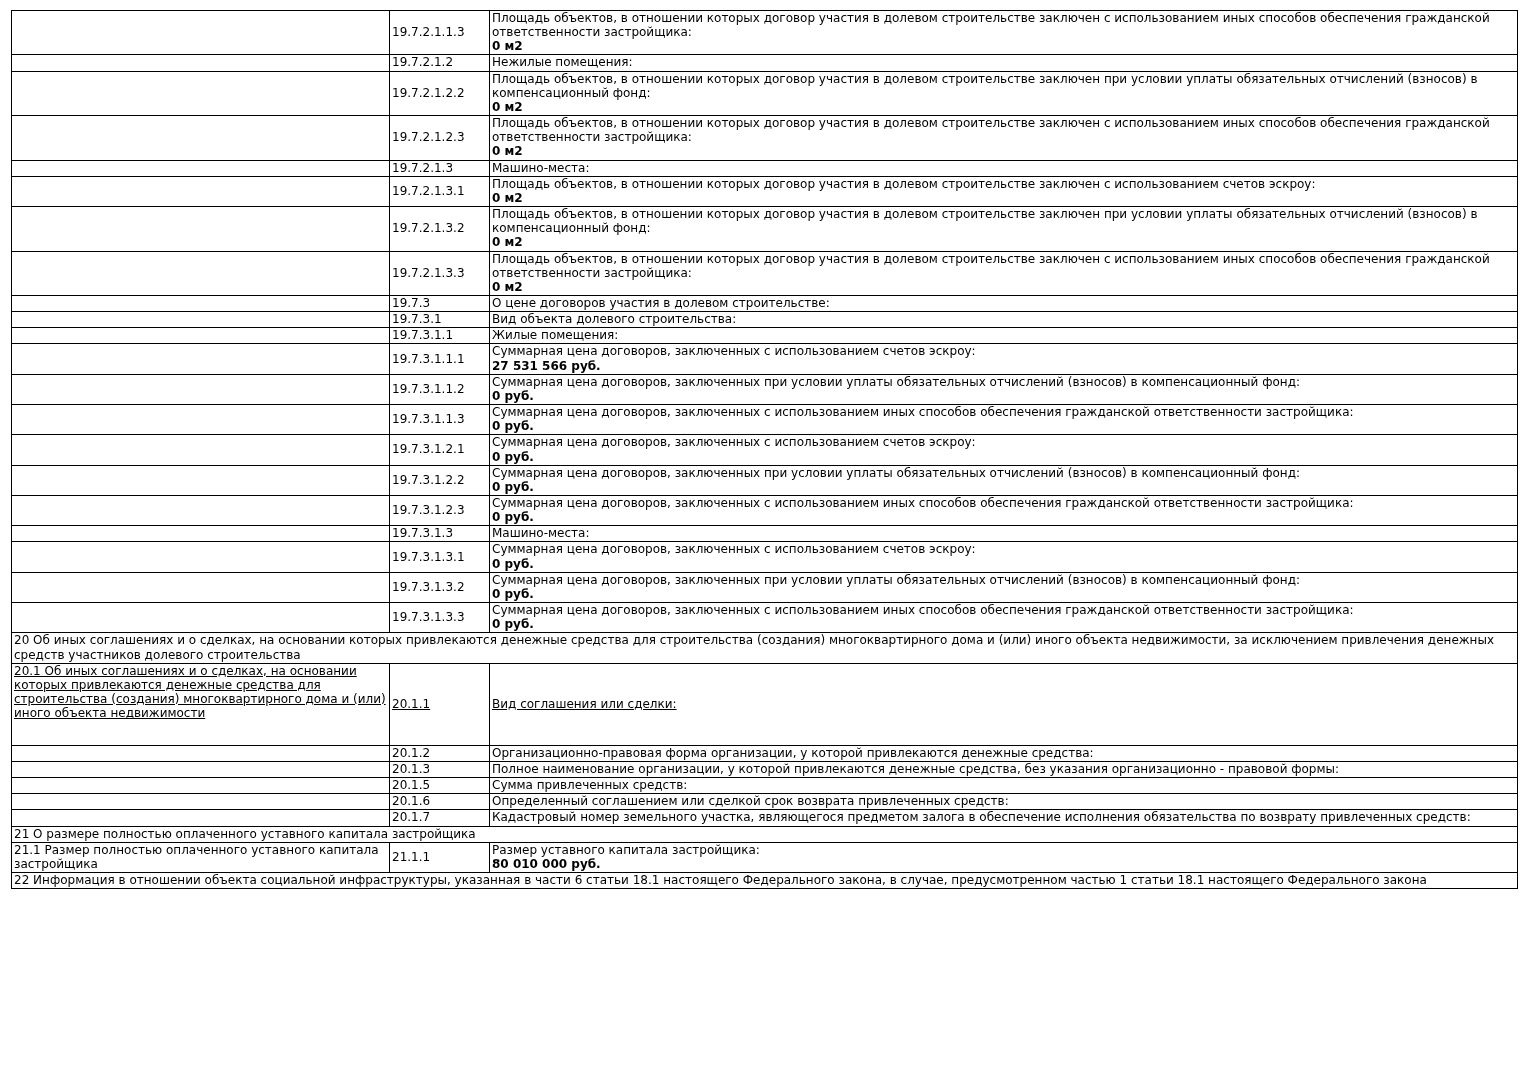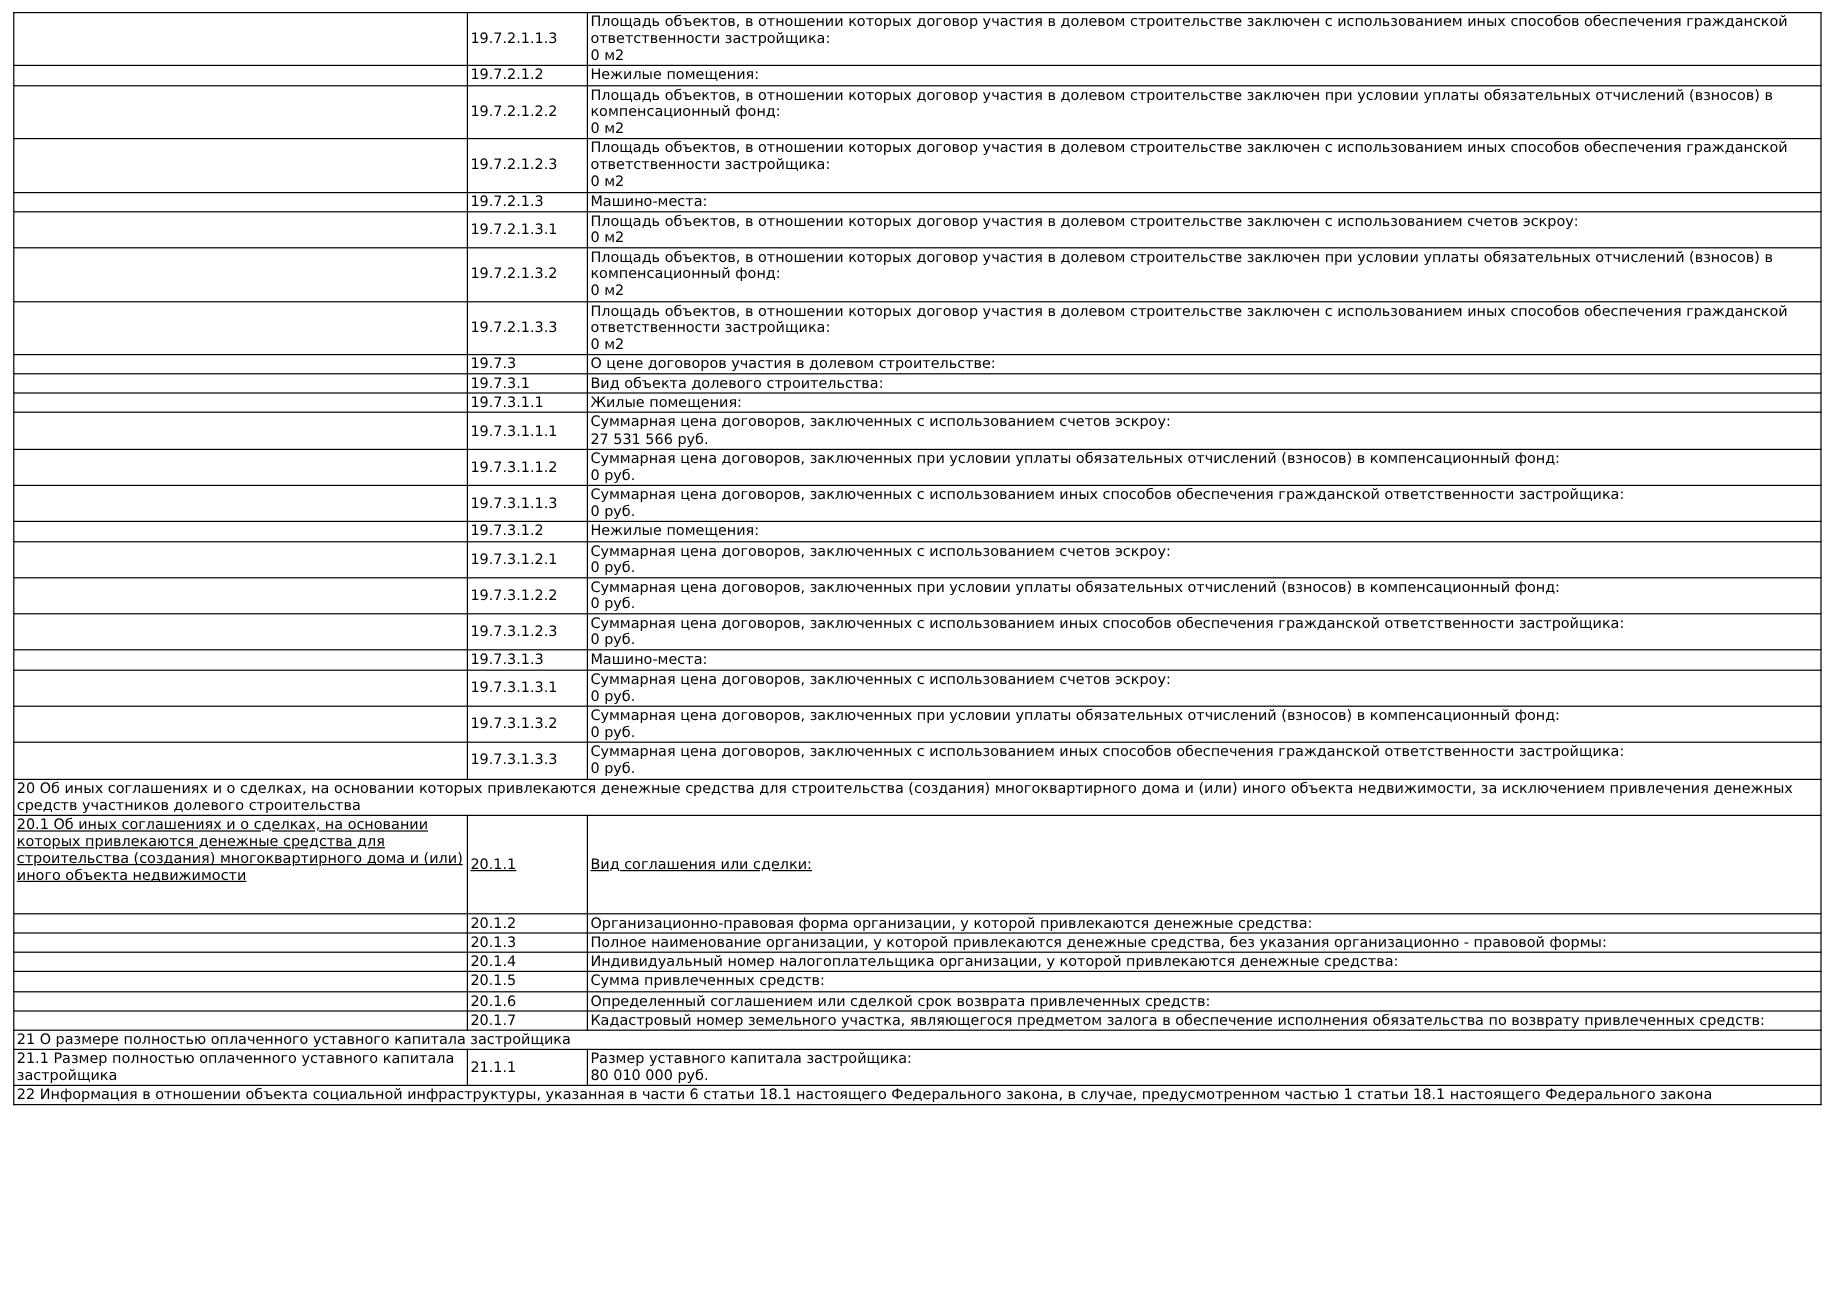--- a/index.html
+++ b/index.html
@@ -42,21 +42,21 @@
     vertical-align: middle;
   }
   td.desc-cell {
     vertical-align: middle;
     margin-top: 47px;
   }
   td.section-cell {
     vertical-align: top;
   }
   .label { font-weight: normal; }
-  .value { font-weight: normal; }
+  .value { font-weight: bold; }
   tr.tall-row { height: 82px; text-decoration: underline; }
 </style>
 </head>
 <body>
 
 <div class="page">
   <table class="disclosure">
     <colgroup>
       <col class="c-left">
       <col class="c-code">
@@ -165,27 +165,20 @@
         <tr>
           <td class="left-cell"></td>
           <td class="code-cell">19.7.3.1.1.3</td>
           <td class="desc-cell">
             <div class="label">Суммарная цена договоров, заключенных с использованием иных способов обеспечения гражданской ответственности застройщика:</div>
             <div class="value">0 руб.</div>
           </td>
         </tr>
         <tr>
           <td class="left-cell"></td>
-          <td class="code-cell">19.7.3.1.2</td>
-          <td class="desc-cell">
-            <div class="label">Нежилые помещения:</div>
-          </td>
-        </tr>
-        <tr>
-          <td class="left-cell"></td>
           <td class="code-cell">19.7.3.1.2.1</td>
           <td class="desc-cell">
             <div class="label">Суммарная цена договоров, заключенных с использованием счетов эскроу:</div>
             <div class="value">0 руб.</div>
           </td>
         </tr>
         <tr>
           <td class="left-cell"></td>
           <td class="code-cell">19.7.3.1.2.2</td>
           <td class="desc-cell">
@@ -247,27 +240,20 @@
           <td class="code-cell">20.1.2</td>
           <td class="desc-cell">
             <div class="label">Организационно-правовая форма организации, у которой привлекаются денежные средства:</div>
           </td>
         </tr>
         <tr>
           <td class="left-cell"></td>
           <td class="code-cell">20.1.3</td>
           <td class="desc-cell">
             <div class="label">Полное наименование организации, у которой привлекаются денежные средства, без указания организационно - правовой формы:</div>
-          </td>
-        </tr>
-        <tr>
-          <td class="left-cell"></td>
-          <td class="code-cell">20.1.4</td>
-          <td class="desc-cell">
-            <div class="label">Индивидуальный номер налогоплательщика организации, у которой привлекаются денежные средства:</div>
           </td>
         </tr>
         <tr>
           <td class="left-cell"></td>
           <td class="code-cell">20.1.5</td>
           <td class="desc-cell">
             <div class="label">Сумма привлеченных средств:</div>
           </td>
         </tr>
         <tr>

